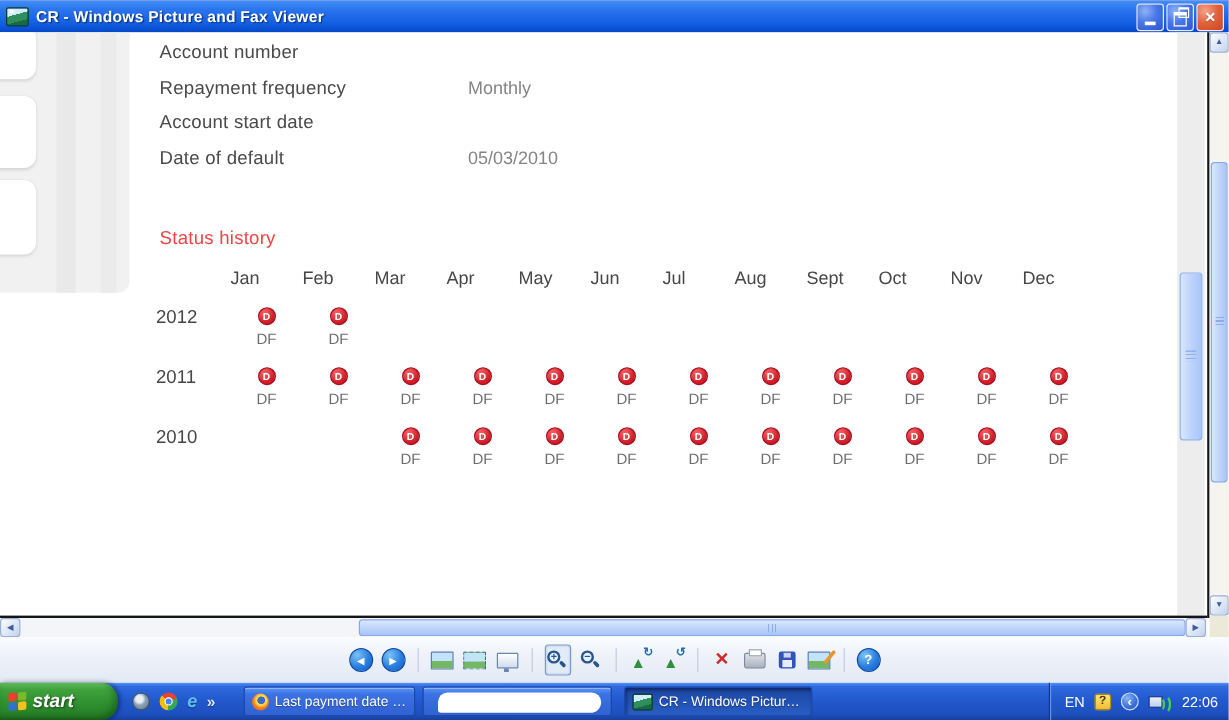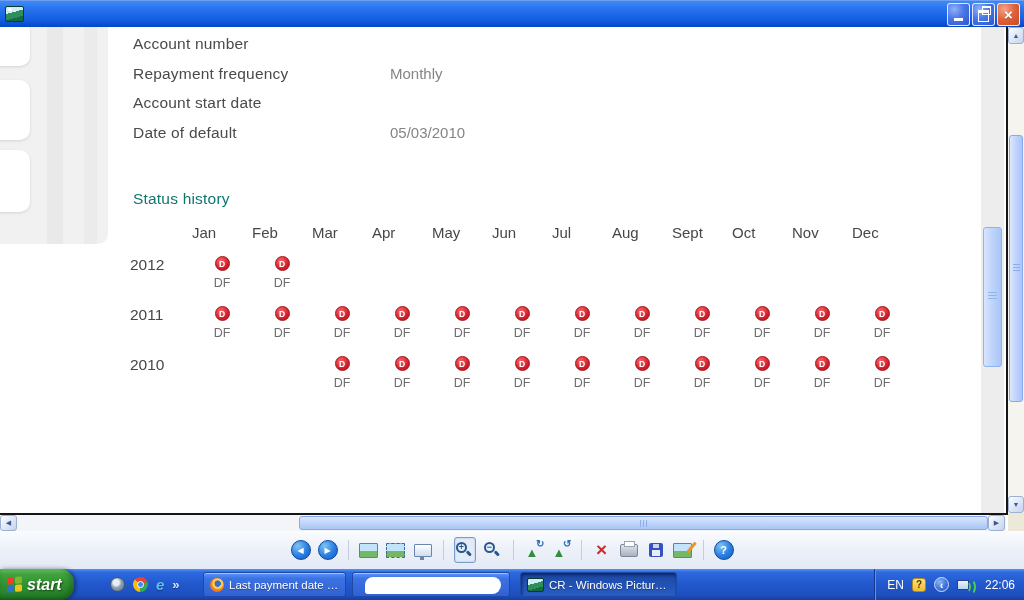--- a/index.html
+++ b/index.html
@@ -39,21 +39,21 @@
   .side-card{position:absolute;left:-16px;width:46px;background:#fff;border-radius:10px;box-shadow:0 1px 3px rgba(0,0,0,.13);}
   .card1{top:-6px;height:45px;}
   .card2{top:53px;height:60px;}
   .card3{top:123px;height:62px;}
 
   
   .fields{position:absolute;left:133px;top:8px;width:700px;}
   .field-row{position:relative;height:29.6px;}
   .f-label{font-size:15.5px;color:#4a4a4a;letter-spacing:.2px;}
   .f-value{position:absolute;left:257px;top:0;font-size:15px;color:#858585;}
-  .sh-title{position:absolute;left:133px;top:163px;font-size:15.5px;color:#0f766e;letter-spacing:.2px;}
+  .sh-title{position:absolute;left:133px;top:163px;font-size:15.5px;color:#ef4444;letter-spacing:.2px;}
 
   
   .sh-grid{position:absolute;left:130px;top:197px;}
   .sh-row{display:flex;height:50px;}
   .sh-hrow{height:26px;}
   .sh-year{width:62px;font-size:15.5px;color:#474747;padding-top:6px;box-sizing:border-box;}
   .sh-month{width:60px;text-align:left;font-size:15px;color:#474747;}
   .sh-cell{width:60px;display:flex;flex-direction:column;align-items:center;}
   .d-badge{width:15px;height:15px;margin-top:6px;border-radius:50%;border:1px solid #a30f1a;box-sizing:border-box;
     background:radial-gradient(circle at 35% 28%,#f2545a 0 15%,#d01f2b 62%,#b31420 100%);
@@ -119,21 +119,21 @@
   .ic-edit{width:17px;height:13px;border:1px solid #5a7fb0;border-radius:1px;
     background:linear-gradient(180deg,#c2e4fb 0 55%,#74b765 55% 100%);position:relative;}
   .ic-edit::after{content:'';position:absolute;right:-2px;top:-3px;width:3px;height:13px;background:#e8952d;transform:rotate(40deg);border-radius:1px;}
   .ic-help{width:18px;height:18px;border-radius:50%;border:1px solid #0c4aa0;
     background:radial-gradient(circle at 32% 28%,#7cc4f5 0,#2a7de0 55%,#145bc0 100%);
     color:#fff;font-size:11px;font-weight:bold;display:flex;align-items:center;justify-content:center;}
 
   
   .taskbar{position:absolute;left:0;top:569px;width:1024px;height:31px;
     background:linear-gradient(180deg,#5693f8 0,#2f6ae0 3px,#2259ce 45%,#1e4fbe 85%,#16409f 100%);}
-  .start-btn{position:absolute;left:0;top:0;width:74px;height:31px;border-radius:0 14px 14px 0;
+  .start-btn{position:absolute;left:0;top:0;width:98px;height:31px;border-radius:0 14px 14px 0;
     background:linear-gradient(180deg,#65bd62 0,#3fa23c 18%,#2f902f 55%,#27822a 90%,#1f701f 100%);
     box-shadow:inset -3px -3px 6px rgba(0,40,0,.35),2px 0 4px rgba(0,0,30,.45);
     display:flex;align-items:center;gap:5px;padding-left:7px;box-sizing:border-box;cursor:default;}
   .win-flag{width:15px;height:15px;display:grid;grid-template-columns:7px 7px;grid-template-rows:7px 7px;gap:1px;transform:skewY(-5deg);}
   .win-flag span{border-radius:1.5px;}
   .fl-r{background:#e8402c;} .fl-g{background:#7db72c;} .fl-b{background:#3072c9;} .fl-y{background:#efc31d;}
   .start-text{color:#fff;font-style:italic;font-weight:bold;font-size:16px;text-shadow:1px 1px 2px rgba(0,0,0,.55);}
   .quick-launch{position:absolute;left:104px;top:0;height:31px;display:flex;align-items:center;gap:8px;padding-left:6px;}
   .ql-round{width:15px;height:15px;border-radius:50%;background:radial-gradient(circle at 40% 35%,#e8eef5 0 25%,#8da3b8 45%,#5a6f85 100%);border:1px solid #44566a;box-sizing:border-box;}
   .ql-chrome{width:15px;height:15px;border-radius:50%;position:relative;
@@ -171,20 +171,21 @@
   .net-wave2{position:absolute;right:1px;top:2px;width:7px;height:12px;border:2px solid transparent;border-right:2px solid #46d14a;border-radius:50%;}
   .tray-time{color:#fff;font-size:12px;}
 </style>
 </head>
 <body>
 
 <div id="screen">
 
   <div class="titlebar">
     <div class="app-icon"></div>
+    <span class="title-text">CR - Windows Picture and Fax Viewer</span>
     <div class="win-controls">
       <div class="win-btn btn-blue">
           <span class="glyph-min"></span>
         </div>
       <div class="win-btn btn-blue">
           <span class="glyph-restore"></span>
         </div>
       <div class="win-btn btn-red">
           <span class="glyph-close">×</span>
         </div>

